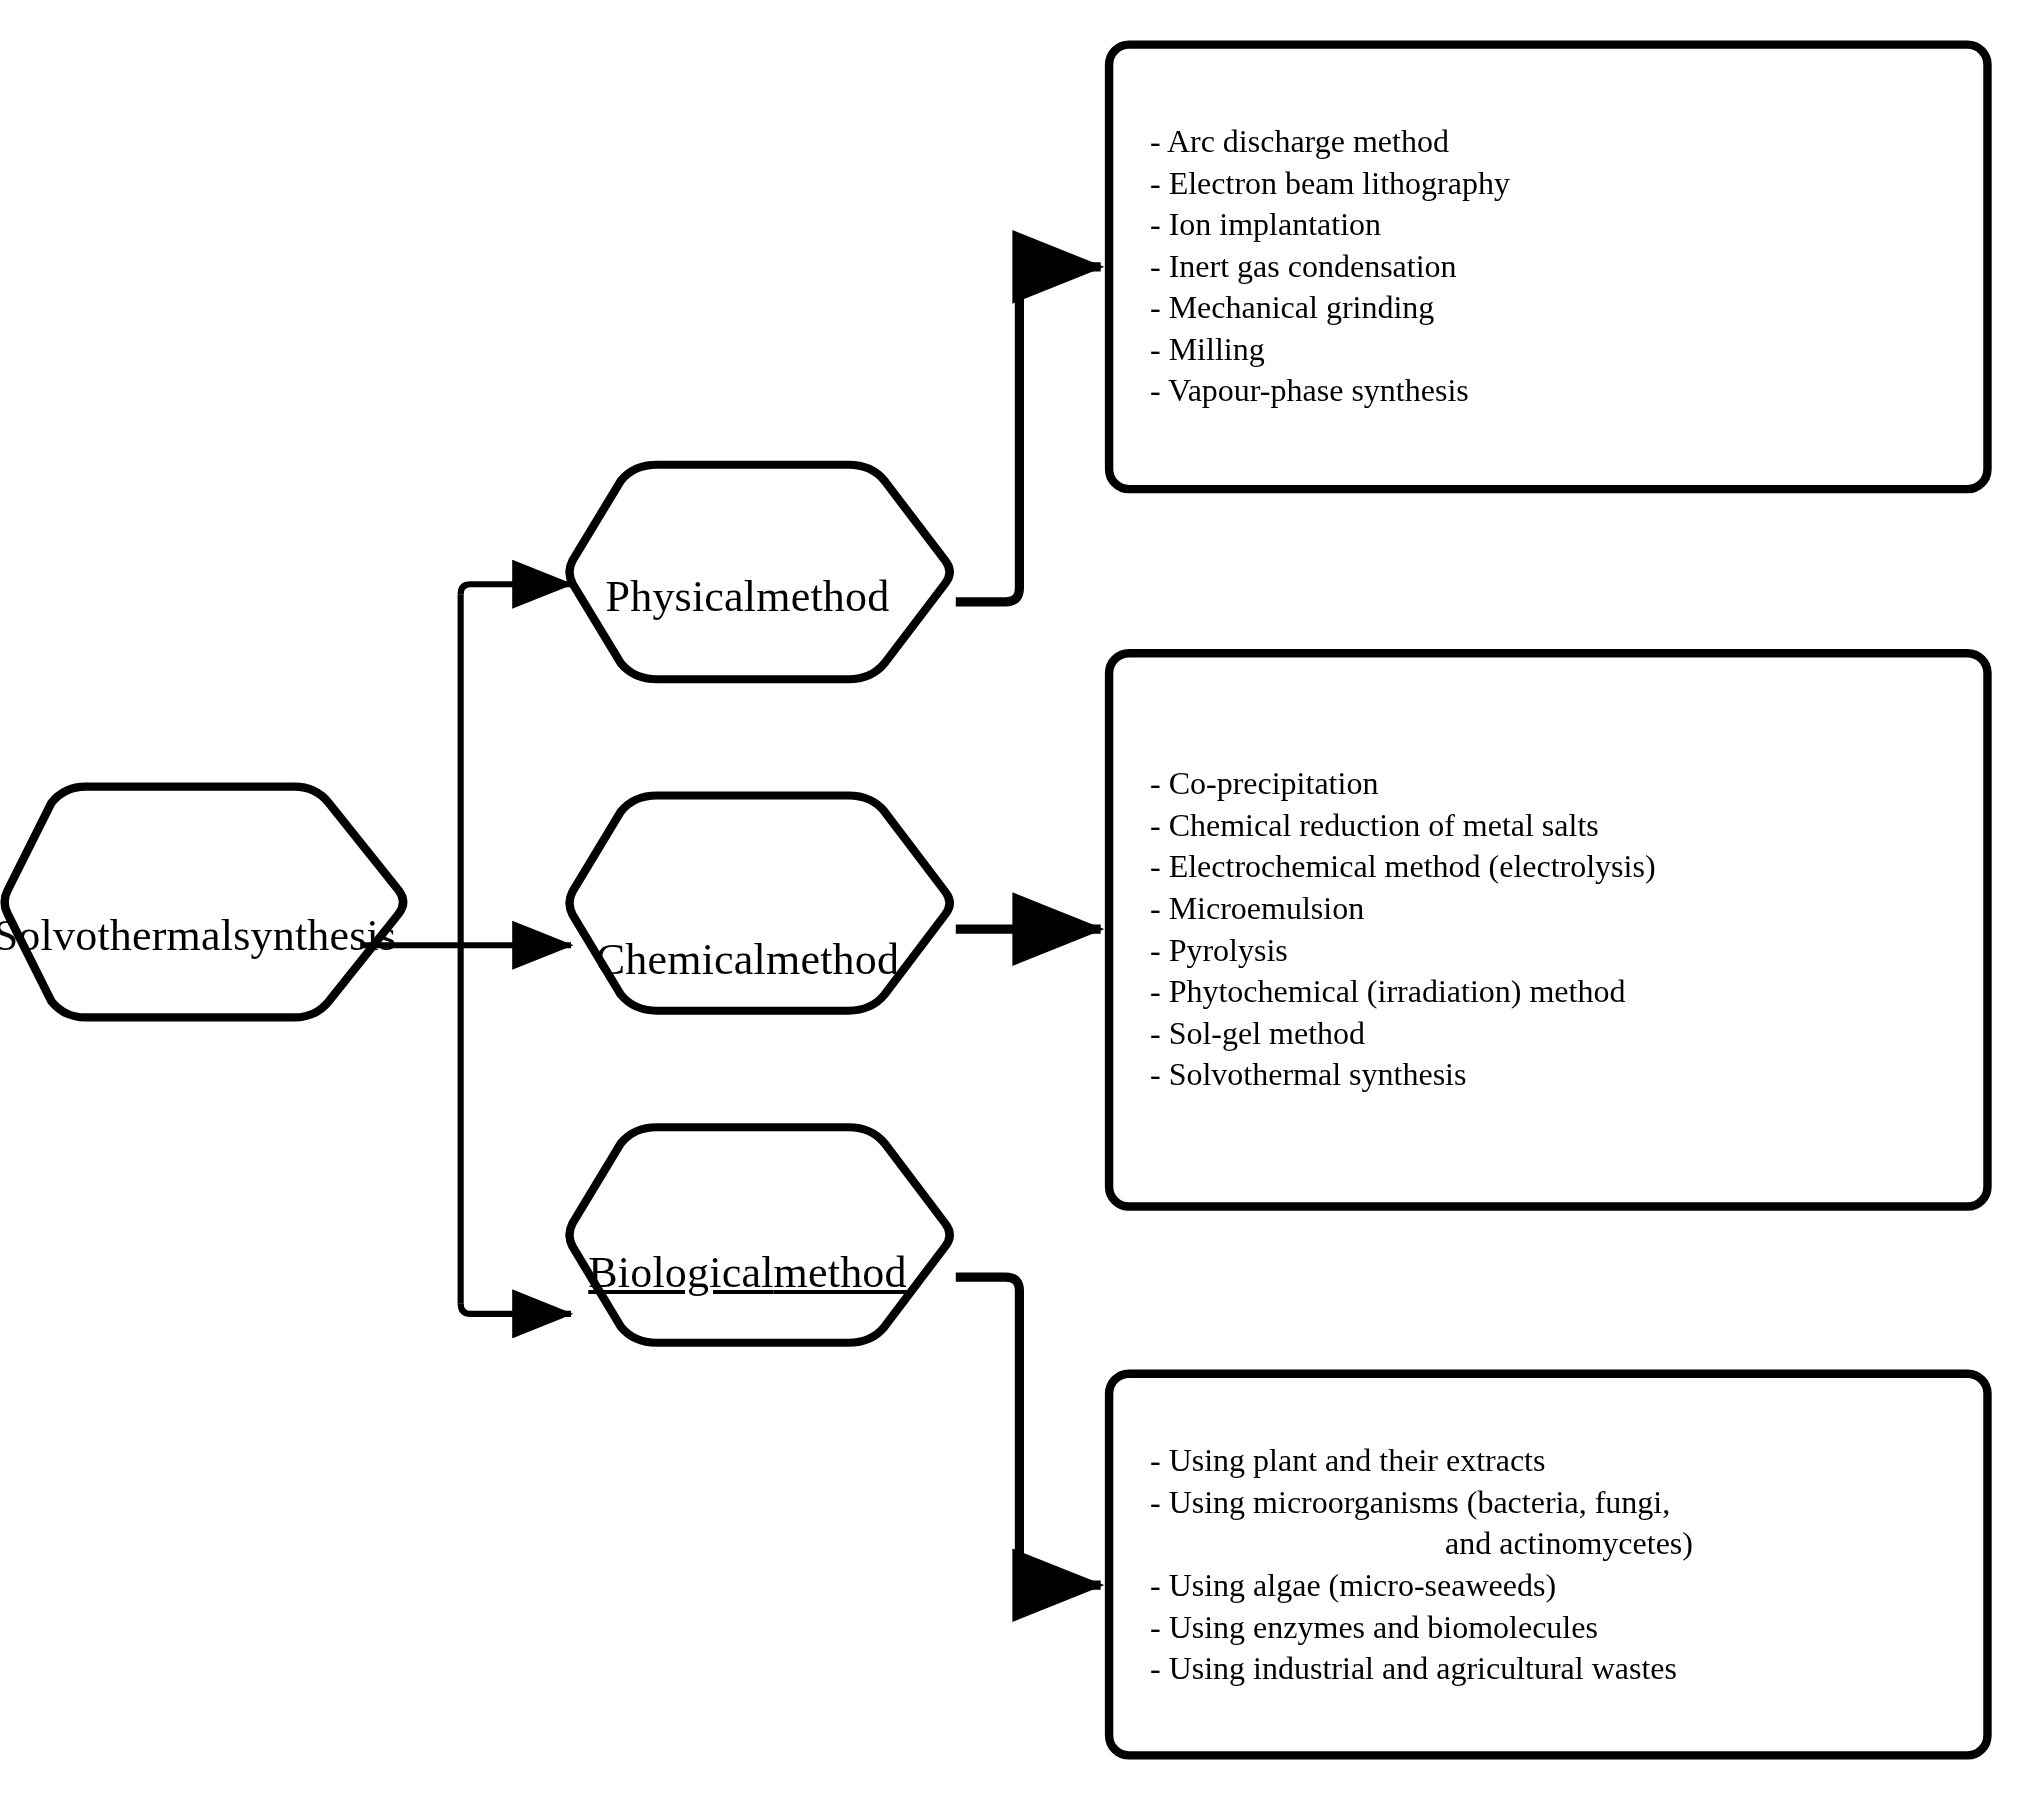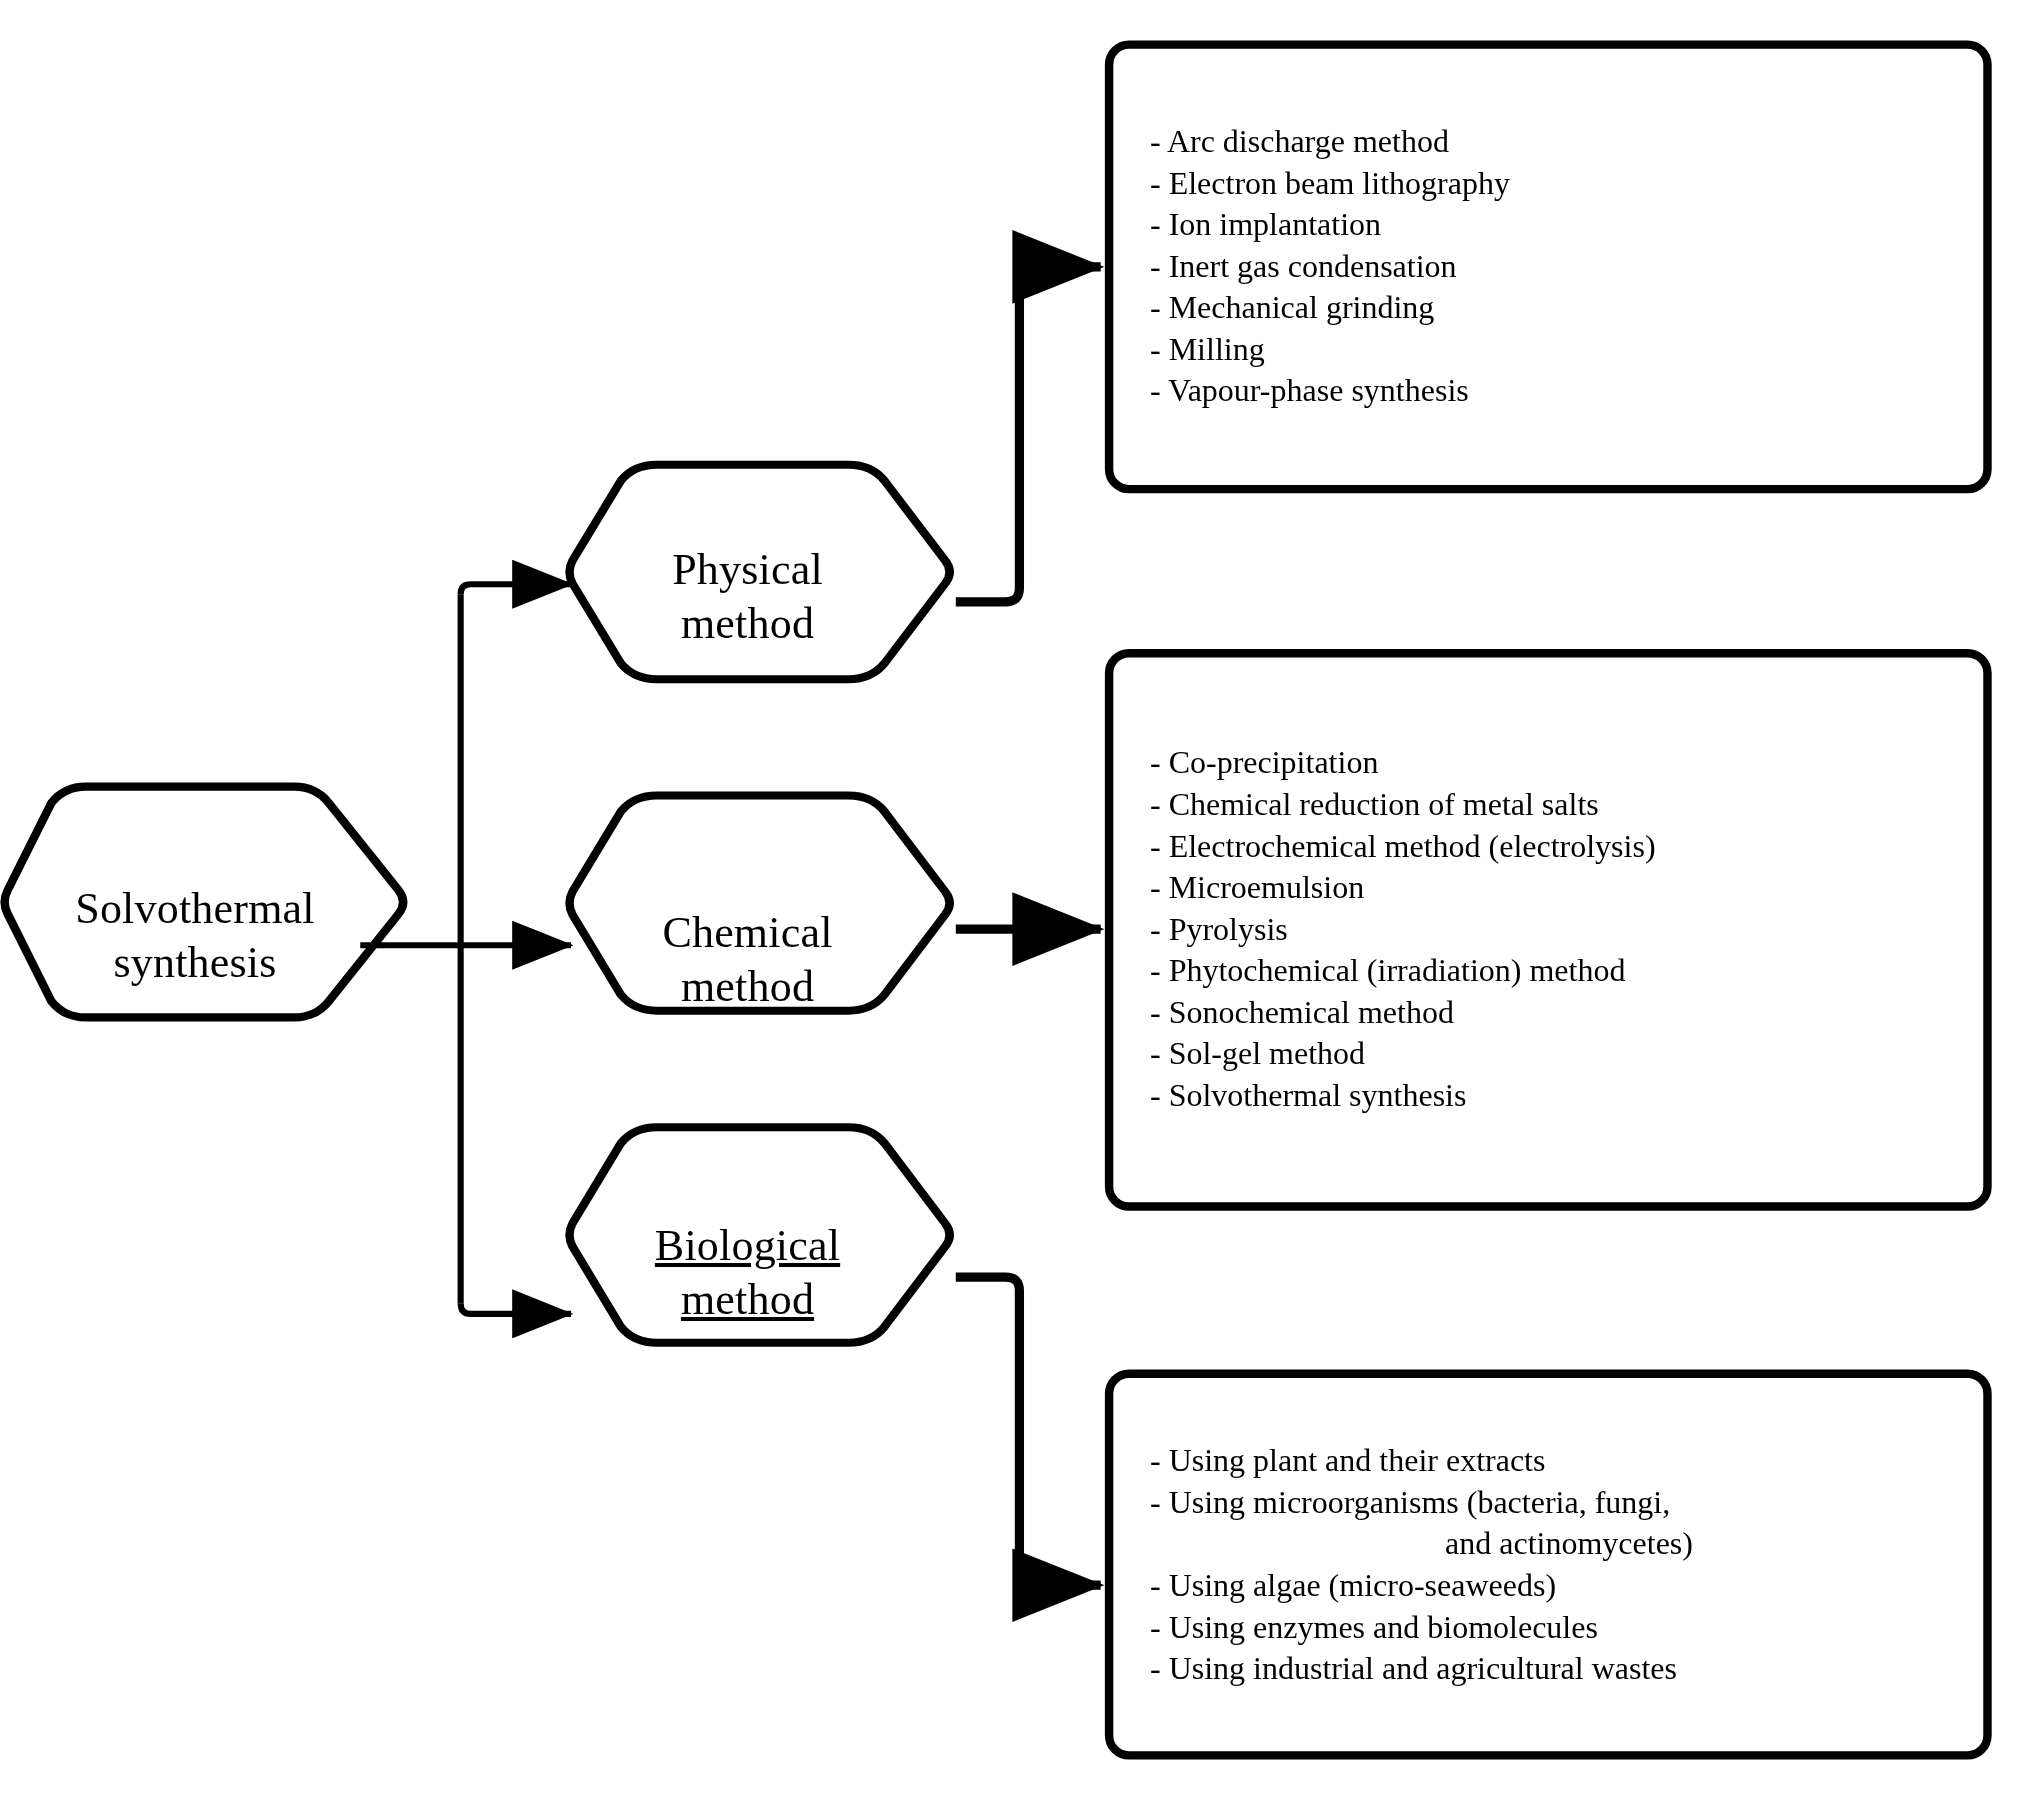--- a/index.html
+++ b/index.html
@@ -18,21 +18,21 @@
   #flow-svg{
     position:absolute;
     left:0; top:0;
     width:2035px;
     height:1813px;
   }
   
   .node-label{
     position:absolute;
     display:flex;
-    flex-direction:column;
+    flex-direction:row;
     align-items:center;
     justify-content:center;
     text-align:center;
     font-size:44px;
     line-height:1.22;
     letter-spacing:0.2px;
     pointer-events:none;
   }
   .node-label span{display:block;}
 
@@ -197,21 +197,20 @@
   </div>
 
   <div class="list-box" style="left:1109px; top:653px; width:879px; height:553px; padding:0 31px 0 41px;">
     <ul>
       <li><span class="dash">-</span> <span>Co-precipitation</span></li>
       <li><span class="dash">-</span> <span>Chemical reduction of metal salts</span></li>
       <li><span class="dash">-</span> <span>Electrochemical method (electrolysis)</span></li>
       <li><span class="dash">-</span> <span>Microemulsion</span></li>
       <li><span class="dash">-</span> <span>Pyrolysis</span></li>
       <li><span class="dash">-</span> <span>Phytochemical (irradiation) method</span></li>
-      <li><span class="dash">-</span> <span>Sonochemical method</span></li>
       <li><span class="dash">-</span> <span>Sol-gel method</span></li>
       <li><span class="dash">-</span> <span>Solvothermal synthesis</span></li>
     </ul>
   </div>
 
   <div class="list-box" style="left:1109px; top:1374px; width:879px; height:382px; padding:0 31px 0 41px;">
     <ul>
       <li><span class="dash">-</span> <span>Using plant and their extracts</span></li>
       <li><span class="dash">-</span> <span>Using microorganisms (bacteria, fungi,</span></li>
       <li class="cont-line"><span>and actinomycetes)</span></li>

